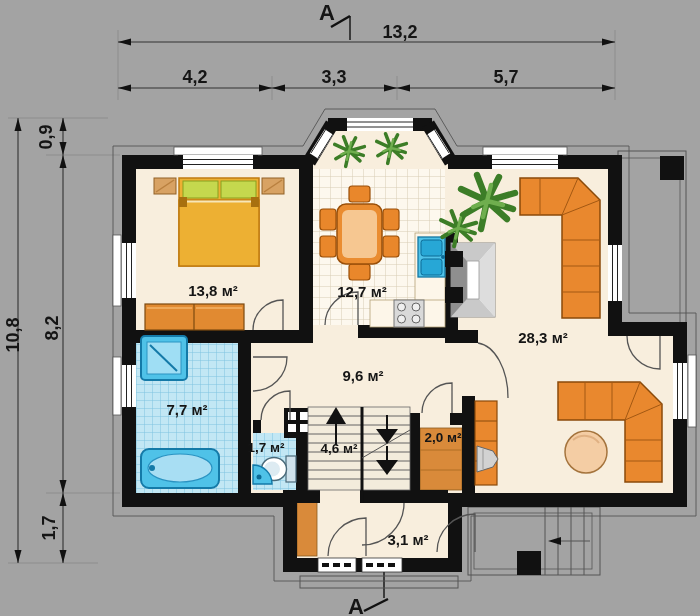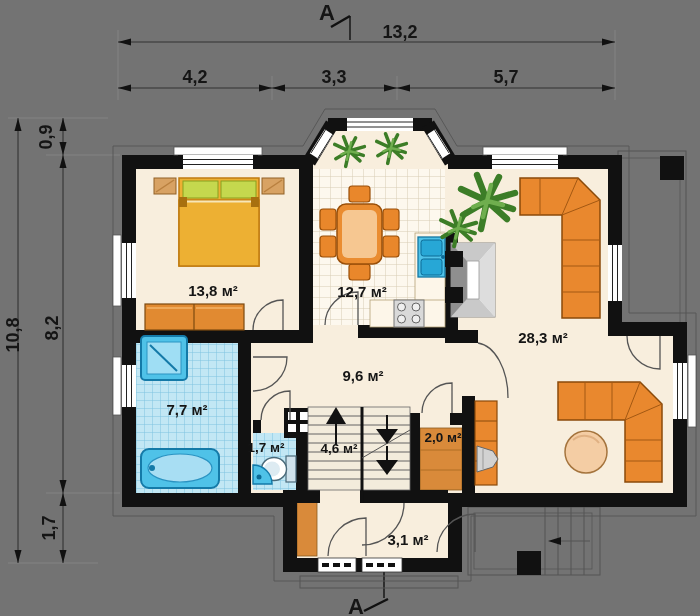--- a/index.html
+++ b/index.html
@@ -1,16 +1,16 @@
 <!DOCTYPE html>
 <html><head>
 <meta charset="utf-8">
 <style>
   html,body{margin:0;padding:0;background:#ffffff;}
-  .stage{position:relative;width:700px;height:616px;background:#737373;overflow:hidden;
+  .stage{position:relative;width:700px;height:616px;background:#a3a3a3;overflow:hidden;
          font-family:"Liberation Sans", sans-serif;}
   svg{display:block;}
   text{font-family:"Liberation Sans", sans-serif;font-weight:bold;fill:#151515;}
   .dim{font-size:18px;}
   .sect{font-size:22px;}
   .room{font-size:15px;}
   .room-s{font-size:13.5px;}
 </style>
 </head>
 <body>

